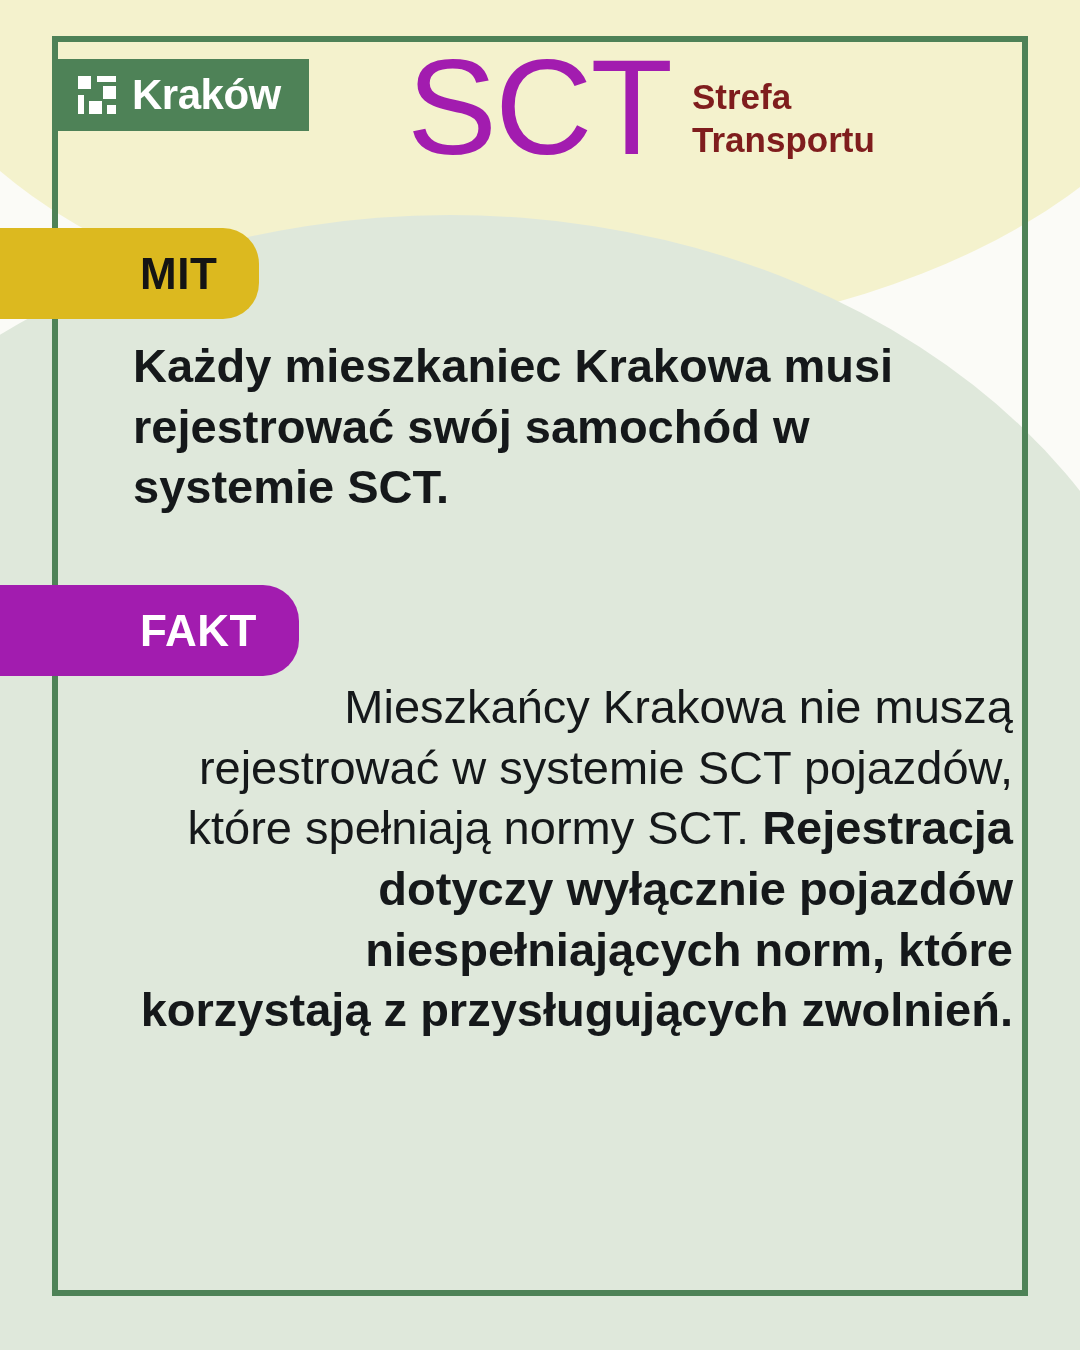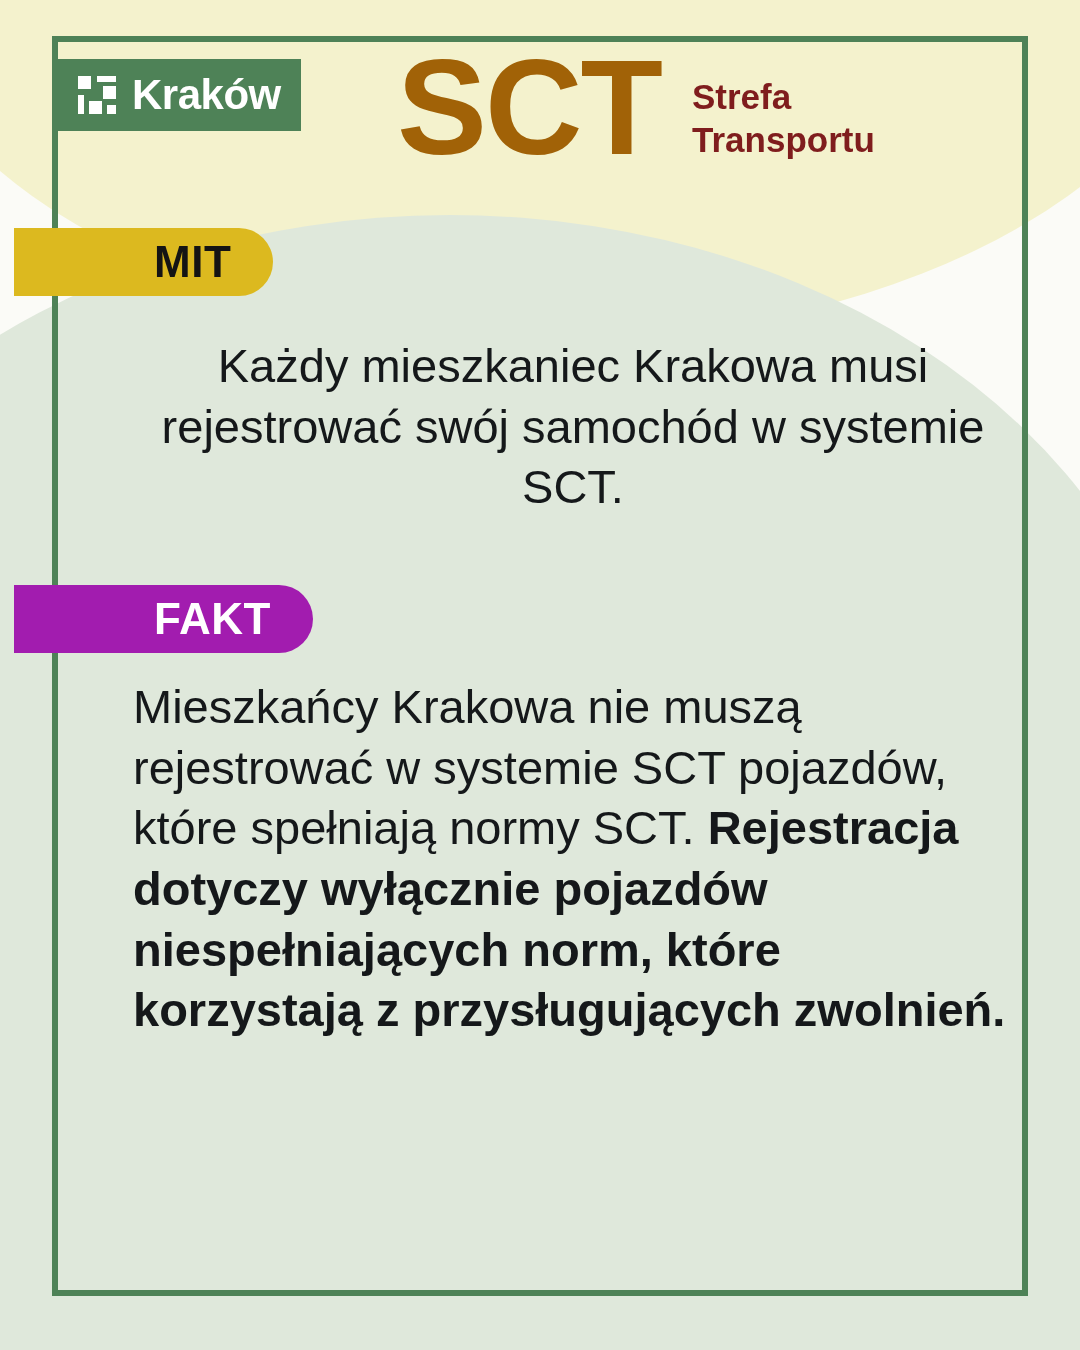--- a/index.html
+++ b/index.html
@@ -67,21 +67,21 @@
   }
 
   .logo-badge {
     position: absolute;
     left: 0px;
     top: 7px;
     height: 72px;
     background: #4e8257;
     display: flex;
     align-items: center;
-    padding: 0 20px 0 26px;
+    padding: 0 28px 0 26px;
     box-sizing: border-box;
   }
   .logo-mark {
     width: 38px;
     height: 38px;
     position: relative;
     margin-right: 16px;
     flex: 0 0 auto;
   }
   .logo-mark i {
@@ -98,52 +98,51 @@
   .logo-text {
     color: #ffffff;
     font-size: 42px;
     font-weight: bold;
     letter-spacing: -0.5px;
     line-height: 1;
   }
 
   .sct-big {
     position: absolute;
-    left: 345px;
+    left: 355px;
     top: -12px;
     font-size: 135px;
-    font-weight: bold;
-    color: #a16207;
+    font-weight: normal;
+    color: #a21caf;
     letter-spacing: -2px;
     line-height: 1;
   }
 
   .sct-sub {
     position: absolute;
     left: 640px;
     top: 24px;
     color: #7f1d1d;
     font-size: 35px;
     font-weight: bold;
     line-height: 1.22;
   }
 
   
   .pill {
     position: absolute;
     left: 0px;
-    height: 68px;
+    height: 91px;
     display: flex;
     align-items: center;
     justify-content: center;
     border-radius: 0 36px 36px 0;
     z-index: 4;
     box-sizing: border-box;
     padding: 0 42px 0 0;
-    margin-left: 14px;
   }
   .pill span {
     font-size: 44px;
     font-weight: bold;
     letter-spacing: 0.5px;
     line-height: 1;
     padding-left: 140px;
   }
   .pill-mit {
     top: 228px;
@@ -161,28 +160,28 @@
     position: absolute;
     left: 133px;
     width: 880px;
     color: #15181a;
     z-index: 3;
   }
   .mit-text {
     top: 336px;
     font-size: 47px;
     line-height: 1.29;
-    font-weight: normal;
-    text-align: center;
+    font-weight: bold;
   }
   .fakt-text {
     top: 677px;
     font-size: 47px;
     line-height: 1.29;
     font-weight: normal;
+    text-align: right;
   }
   .fakt-text .bold {
     font-weight: bold;
   }
 </style>
 </head>
 <body>
 
 <div class="poster">
 

